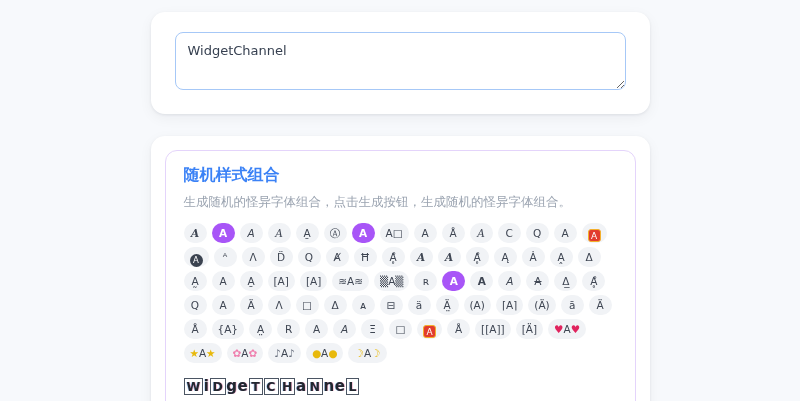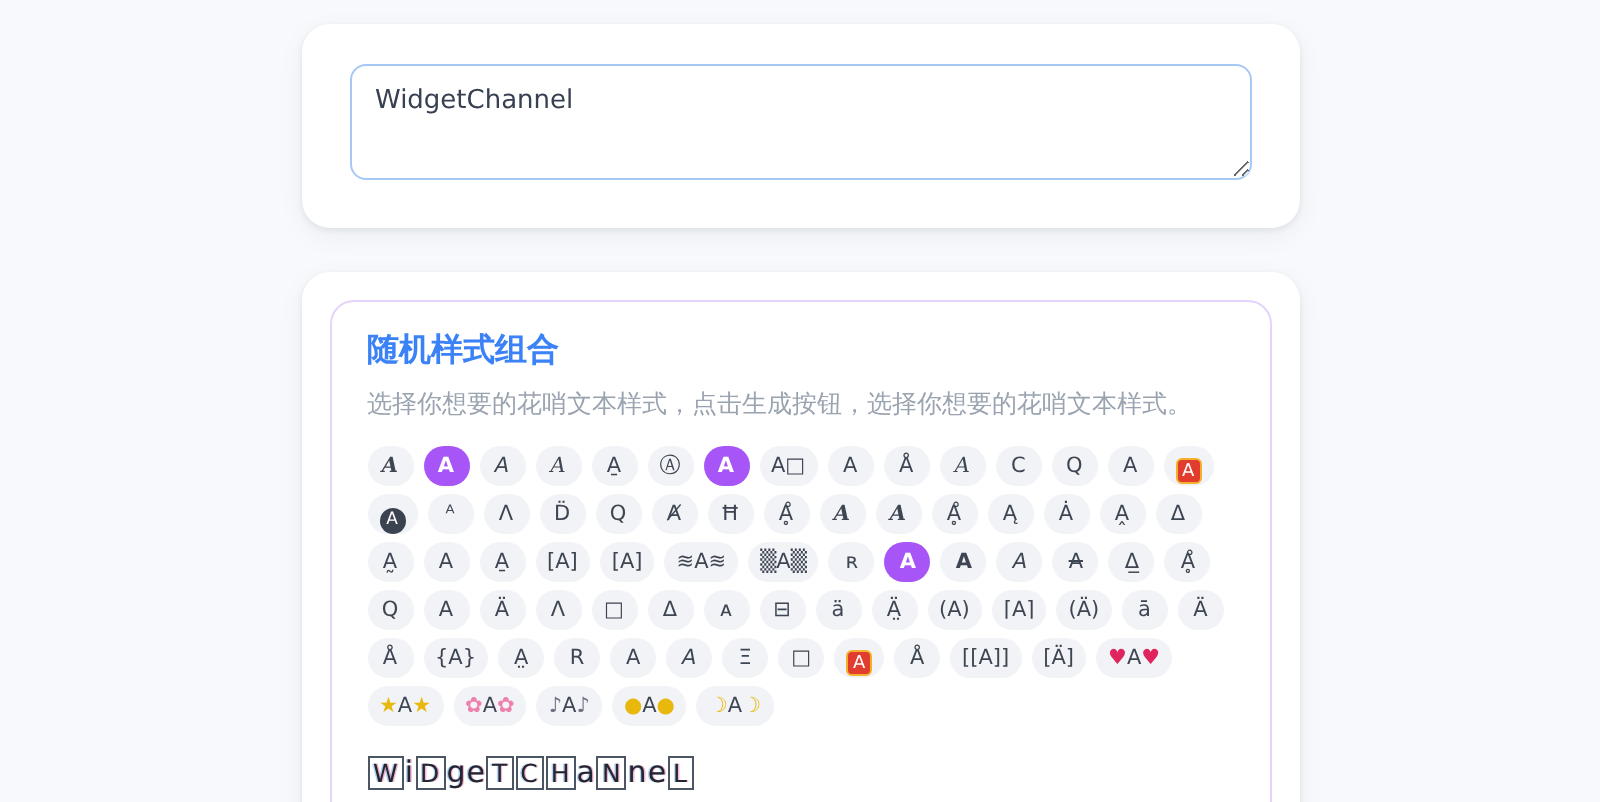--- a/index.html
+++ b/index.html
@@ -74,21 +74,21 @@
   }
   .badge.fraktur { font-family: "DejaVu Serif", serif; font-weight: bold; font-style: italic; }
   .badge.script { font-family: "DejaVu Serif", serif; font-style: italic; }
   .badge.italic { font-style: italic; }
   .badge.bold { font-weight: bold; }
   .badge.strike { text-decoration: line-through; }
   .acc-red { color: #e0245e; font-style: normal; }
   .acc-gold { color: #e8b90c; font-style: normal; }
   .acc-pink { color: #ef7fae; font-style: normal; }
   .acc-gray { color: #6b7280; font-style: normal; }
-  .result-line { margin-top: 14px; font-size: 15px; color: #22272f; font-weight: normal; letter-spacing: .5px; }
+  .result-line { margin-top: 14px; font-size: 15px; color: #22272f; font-weight: bold; letter-spacing: .5px; }
   .result-line span { text-shadow: .7px 0 rgba(230,40,120,.35), -.7px 0 rgba(40,120,230,.35); }
   .boxletter {
     display: inline-block;
     border: 1px solid #4b5563;
     padding: 0 1.5px;
     margin: 0 .5px;
     line-height: 15px;
     font-size: 12.5px;
   }
   .gen-footer { margin-top: 14px; display: flex; align-items: center; }
@@ -115,21 +115,21 @@
 </head>
 <body>
 
 <div class="card input-card">
   <textarea style="">WidgetChannel</textarea>
 </div>
 
 <div class="card gen-card">
   <div class="gen-panel">
     <div class="gen-title">随机样式组合</div>
-    <div class="gen-desc">选择你想要的花哨文本样式，点击生成按钮，选择你想要的花哨文本样式。</div>
+    <div class="gen-desc">生成随机的怪异字体组合，点击生成按钮，生成随机的怪异字体组合。</div>
 
     <div class="style-grid">
         <button class="badge fraktur">A</button>
         <button class="badge sel">A</button>
         <button class="badge italic">A</button>
         <button class="badge script">A</button>
         <button class="badge">A̱</button>
         <button class="badge">Ⓐ</button>
         <button class="badge sel">A</button>
         <button class="badge">A□</button>

